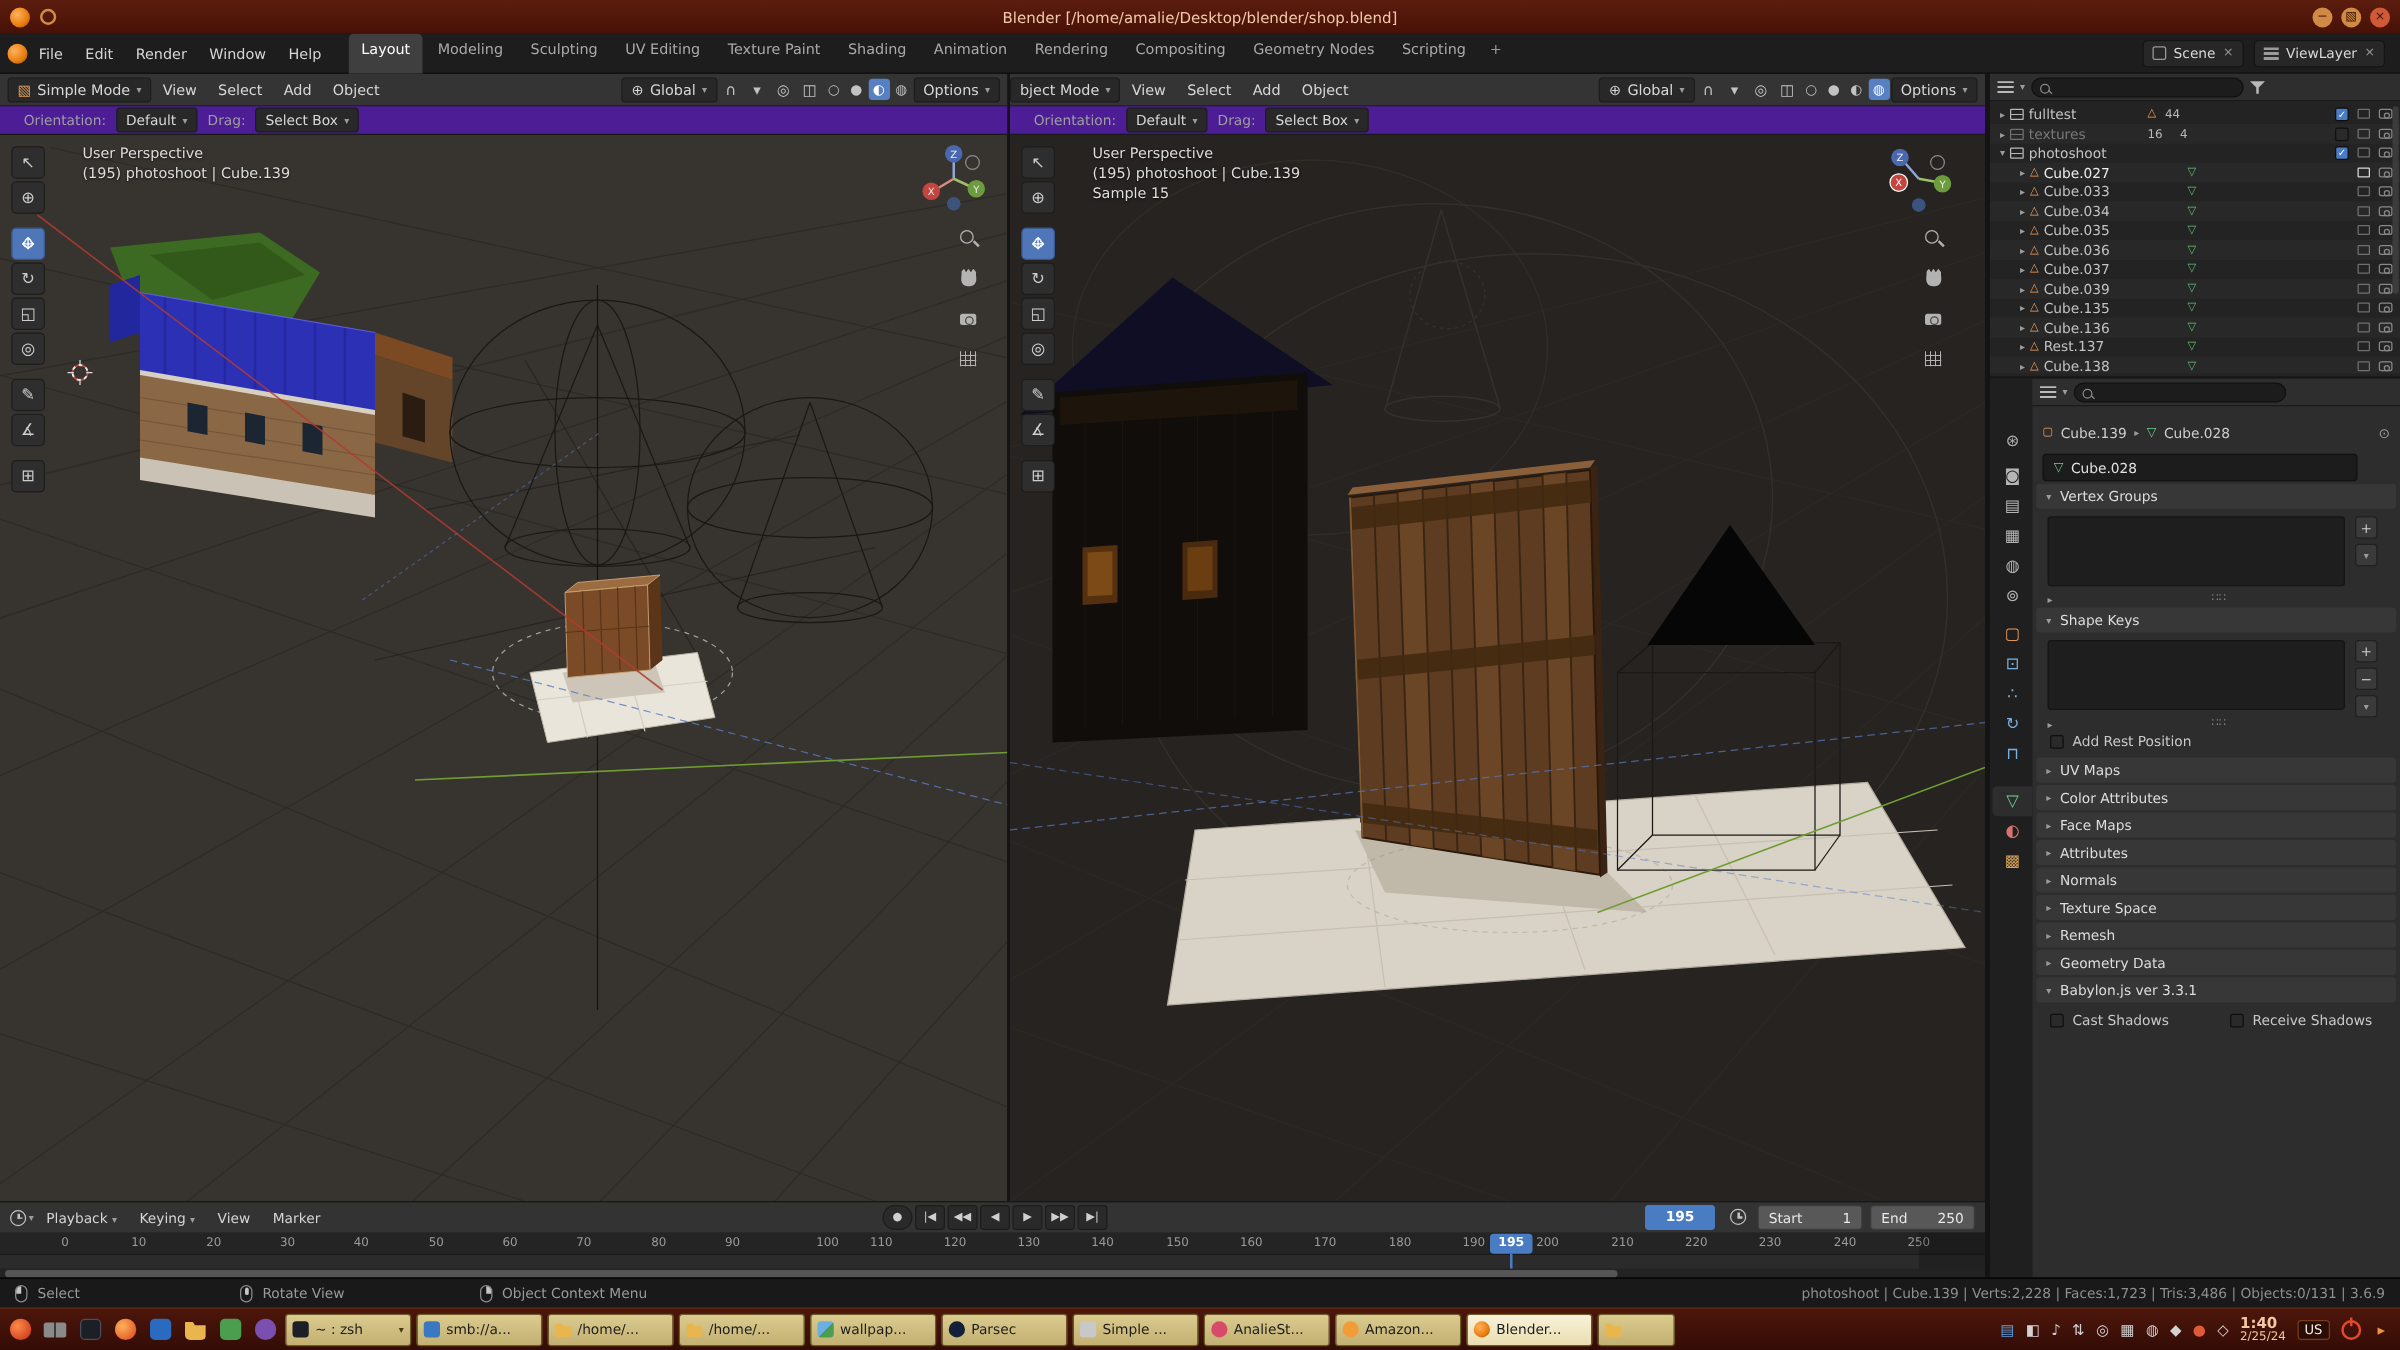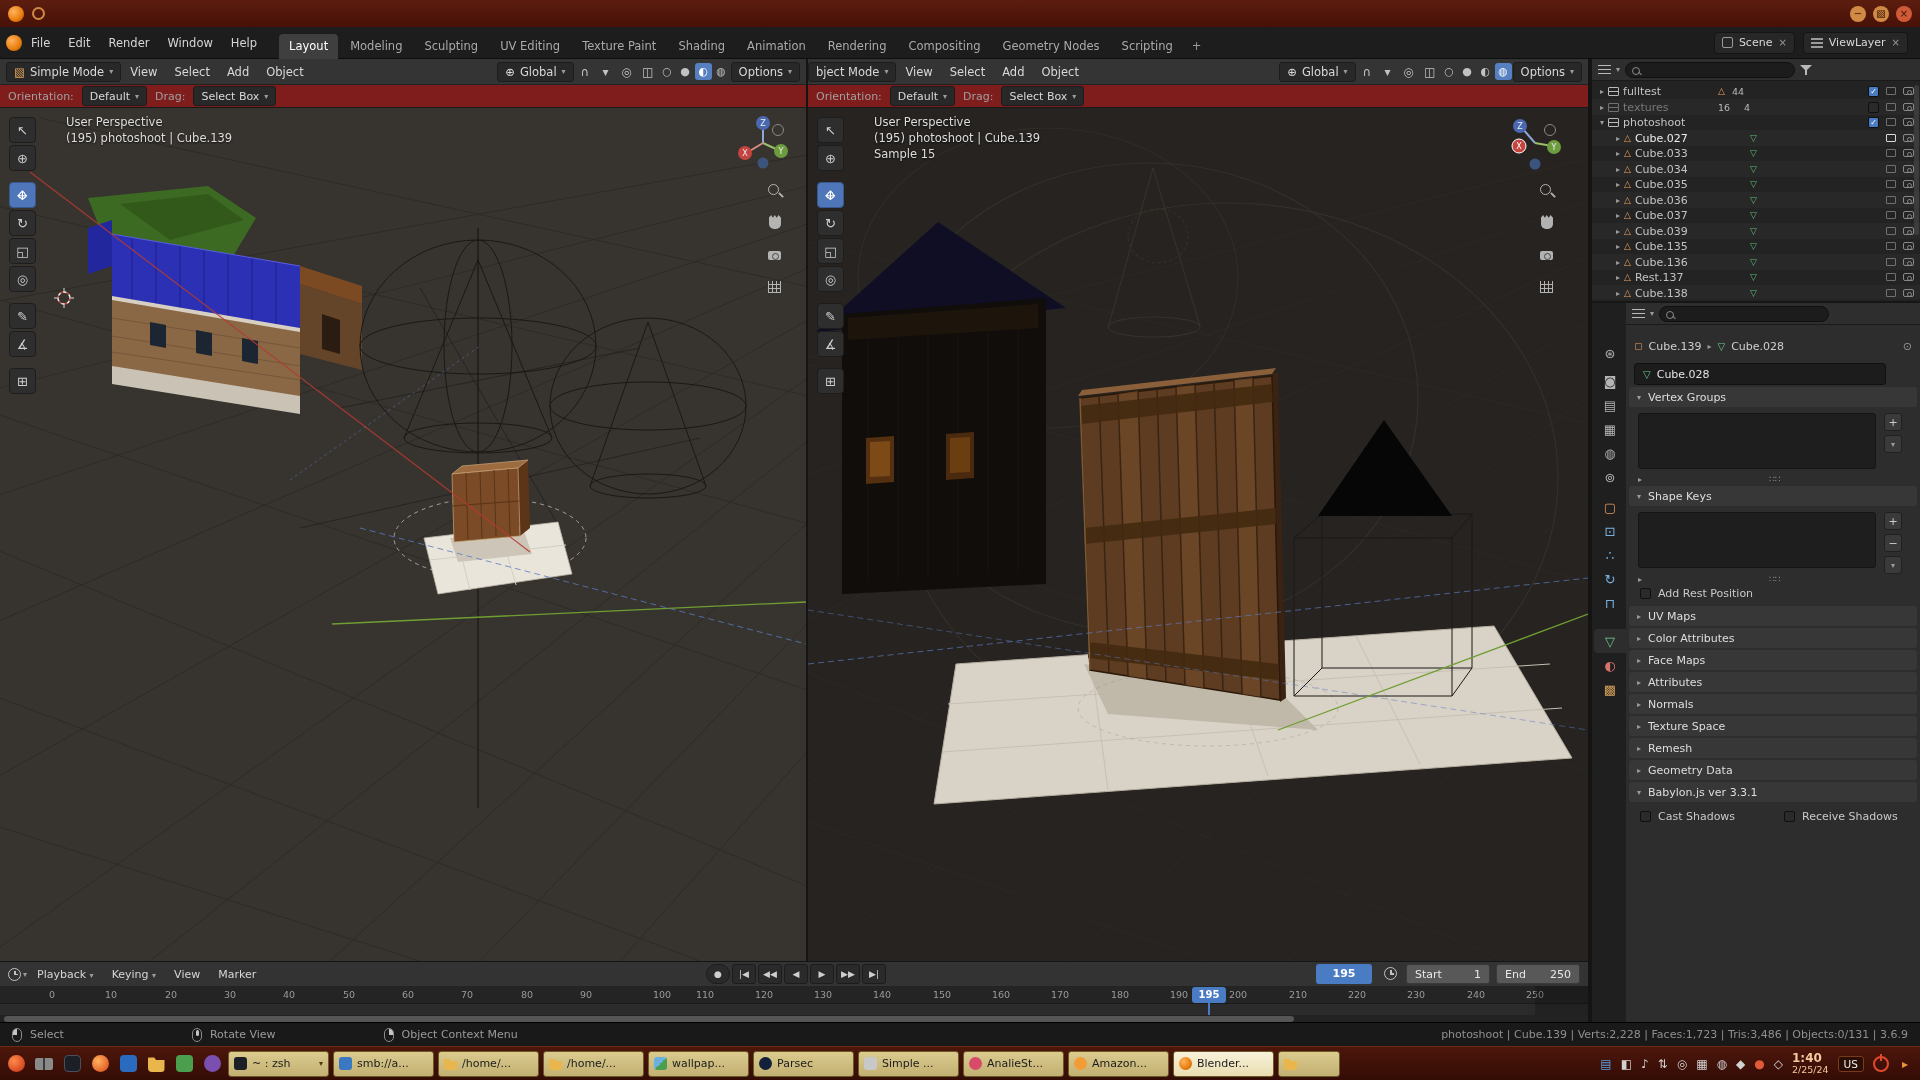--- a/index.html
+++ b/index.html
@@ -12,42 +12,42 @@
 #titlebar .ttl{position:absolute;left:0;right:0;text-align:center;color:#f2c9ad;font-size:12px;}
 .blogo{width:16px;height:16px;border-radius:50%;background:radial-gradient(circle at 35% 35%,#ffb25e,#e87d0d 60%,#9e4a00);}
 .pinico{width:13px;height:13px;border-radius:50%;border:2px solid #d08a45;}
 #titlebar .winbtns{position:absolute;right:8px;display:flex;gap:7px;}
 .wb{width:16px;height:16px;border-radius:50%;background:#d08a45;color:#3a1403;font-size:10px;line-height:16px;text-align:center;}
 .wb.close{background:#d05a38;}
 
 
 #topbar{position:absolute;left:0;top:27px;width:1920px;height:32px;background:#1d1d1d;border-bottom:1px solid #0e0e0e;display:flex;align-items:center;padding:0 6px;}
 .mitem{padding:0 9px;line-height:30px;color:#d6d6d6;font-size:11.5px;}
-#wstabs{display:flex;align-items:flex-end;height:32px;margin-left:12px;}
+#wstabs{display:flex;height:32px;margin-left:12px;}
 .wstab{padding:5px 10px 6px;margin:0 1px;color:#aaa;font-size:11.5px;border-radius:4px 4px 0 0;}
 .wstab.active{background:#3f3f3f;color:#fff;}
 .wstab.plus{color:#9a9a9a;padding:5px 7px 6px;}
 #tbright{margin-left:auto;display:flex;align-items:center;gap:8px;padding-right:6px;}
 .tbfield{display:flex;align-items:center;gap:6px;background:#272727;border:1px solid #141414;border-radius:4px;height:22px;padding:0 7px;color:#d8d8d8;}
 .tbfield .xico{color:#9a9a9a;font-size:10px;}
 .minisq{width:11px;height:11px;border:1px solid #9a9a9a;border-radius:2px;}
 .minilayers{width:12px;height:10px;background:repeating-linear-gradient(#9a9a9a 0 2px,transparent 2px 4px);}
 
 
 .viewport{position:absolute;top:59px;height:902px;background:#101010;overflow:hidden;}
 #vpl{left:0;width:806px;}
 #vpr{left:808px;width:780px;}
 .vph{height:26px;background:#343434;border-bottom:1px solid #222;display:flex;align-items:center;padding:0 6px;gap:1px;font-size:11.5px;}
 .vph .vmenu{padding:0 8px;color:#d8d8d8;}
 .pill{display:flex;align-items:center;gap:5px;background:#282828;border:1px solid #1c1c1c;border-radius:3px;height:20px;padding:0 7px;color:#d8d8d8;}
 .tri{font-size:8px;color:#9c9c9c;}
 .hico{width:20px;height:20px;display:flex;align-items:center;justify-content:center;color:#c2c2c2;font-size:12px;}
 .sphere{width:17px;height:17px;display:flex;align-items:center;justify-content:center;color:#c2c2c2;font-size:11px;border-radius:3px;}
 .sphere.active{background:#5680c2;color:#fff;}
-.vpts{height:23px;background:#7f1d1d;border-bottom:1px solid #191919;display:flex;align-items:center;gap:8px;padding:0 8px;}
+.vpts{height:23px;background:#4c1d95;border-bottom:1px solid #191919;display:flex;align-items:center;gap:8px;padding:0 19px;}
 .vpts .lb{color:#9f9f9f;}
 .vpcanvas{position:absolute;left:0;right:0;top:49px;bottom:0;}
 .vp-overlay{position:absolute;left:66px;top:6px;line-height:16px;font-size:11.5px;color:#dedede;text-shadow:0 1px 2px rgba(0,0,0,.7);}
 .vtoolbar{position:absolute;left:9px;top:9px;display:flex;flex-direction:column;gap:2px;}
 .tbtn{width:27px;height:26px;background:#2e2e2e;border:1px solid #1d1d1d;border-radius:4px;color:#cdcdcd;display:flex;align-items:center;justify-content:center;font-size:13px;position:relative;}
 .tbtn.active{background:#4f76b8;border-color:#38598f;color:#fff;}
 .tbtn.gap{margin-top:9px;}
 .tbtn .ov{position:absolute;inset:0;display:flex;align-items:center;justify-content:center;}
 .gizmo{position:absolute;top:6px;}
 .vnav{position:absolute;display:flex;flex-direction:column;gap:10px;align-items:center;}
@@ -153,20 +153,21 @@
 #pwr{width:16px;height:16px;border:2px solid #e04a2a;border-radius:50%;position:relative;}
 #pwr::before{content:"";position:absolute;left:5px;top:-4px;width:2px;height:7px;background:#e04a2a;}
 #hidearrow{color:#f0923e;font-size:12px;padding:0 4px;}
 </style>
 </head>
 <body>
 
 <div id="titlebar">
   <span class="blogo"></span>
   <span class="pinico"></span>
+  <span class="ttl">Blender [/home/amalie/Desktop/blender/shop.blend]</span>
   <span class="winbtns">
     <span class="wb">−</span>
     <span class="wb">▧</span>
     <span class="wb close">×</span>
   </span>
 </div>
 
 <div id="topbar">
   <span class="blogo"></span>
   <span class="mitem">File</span>

